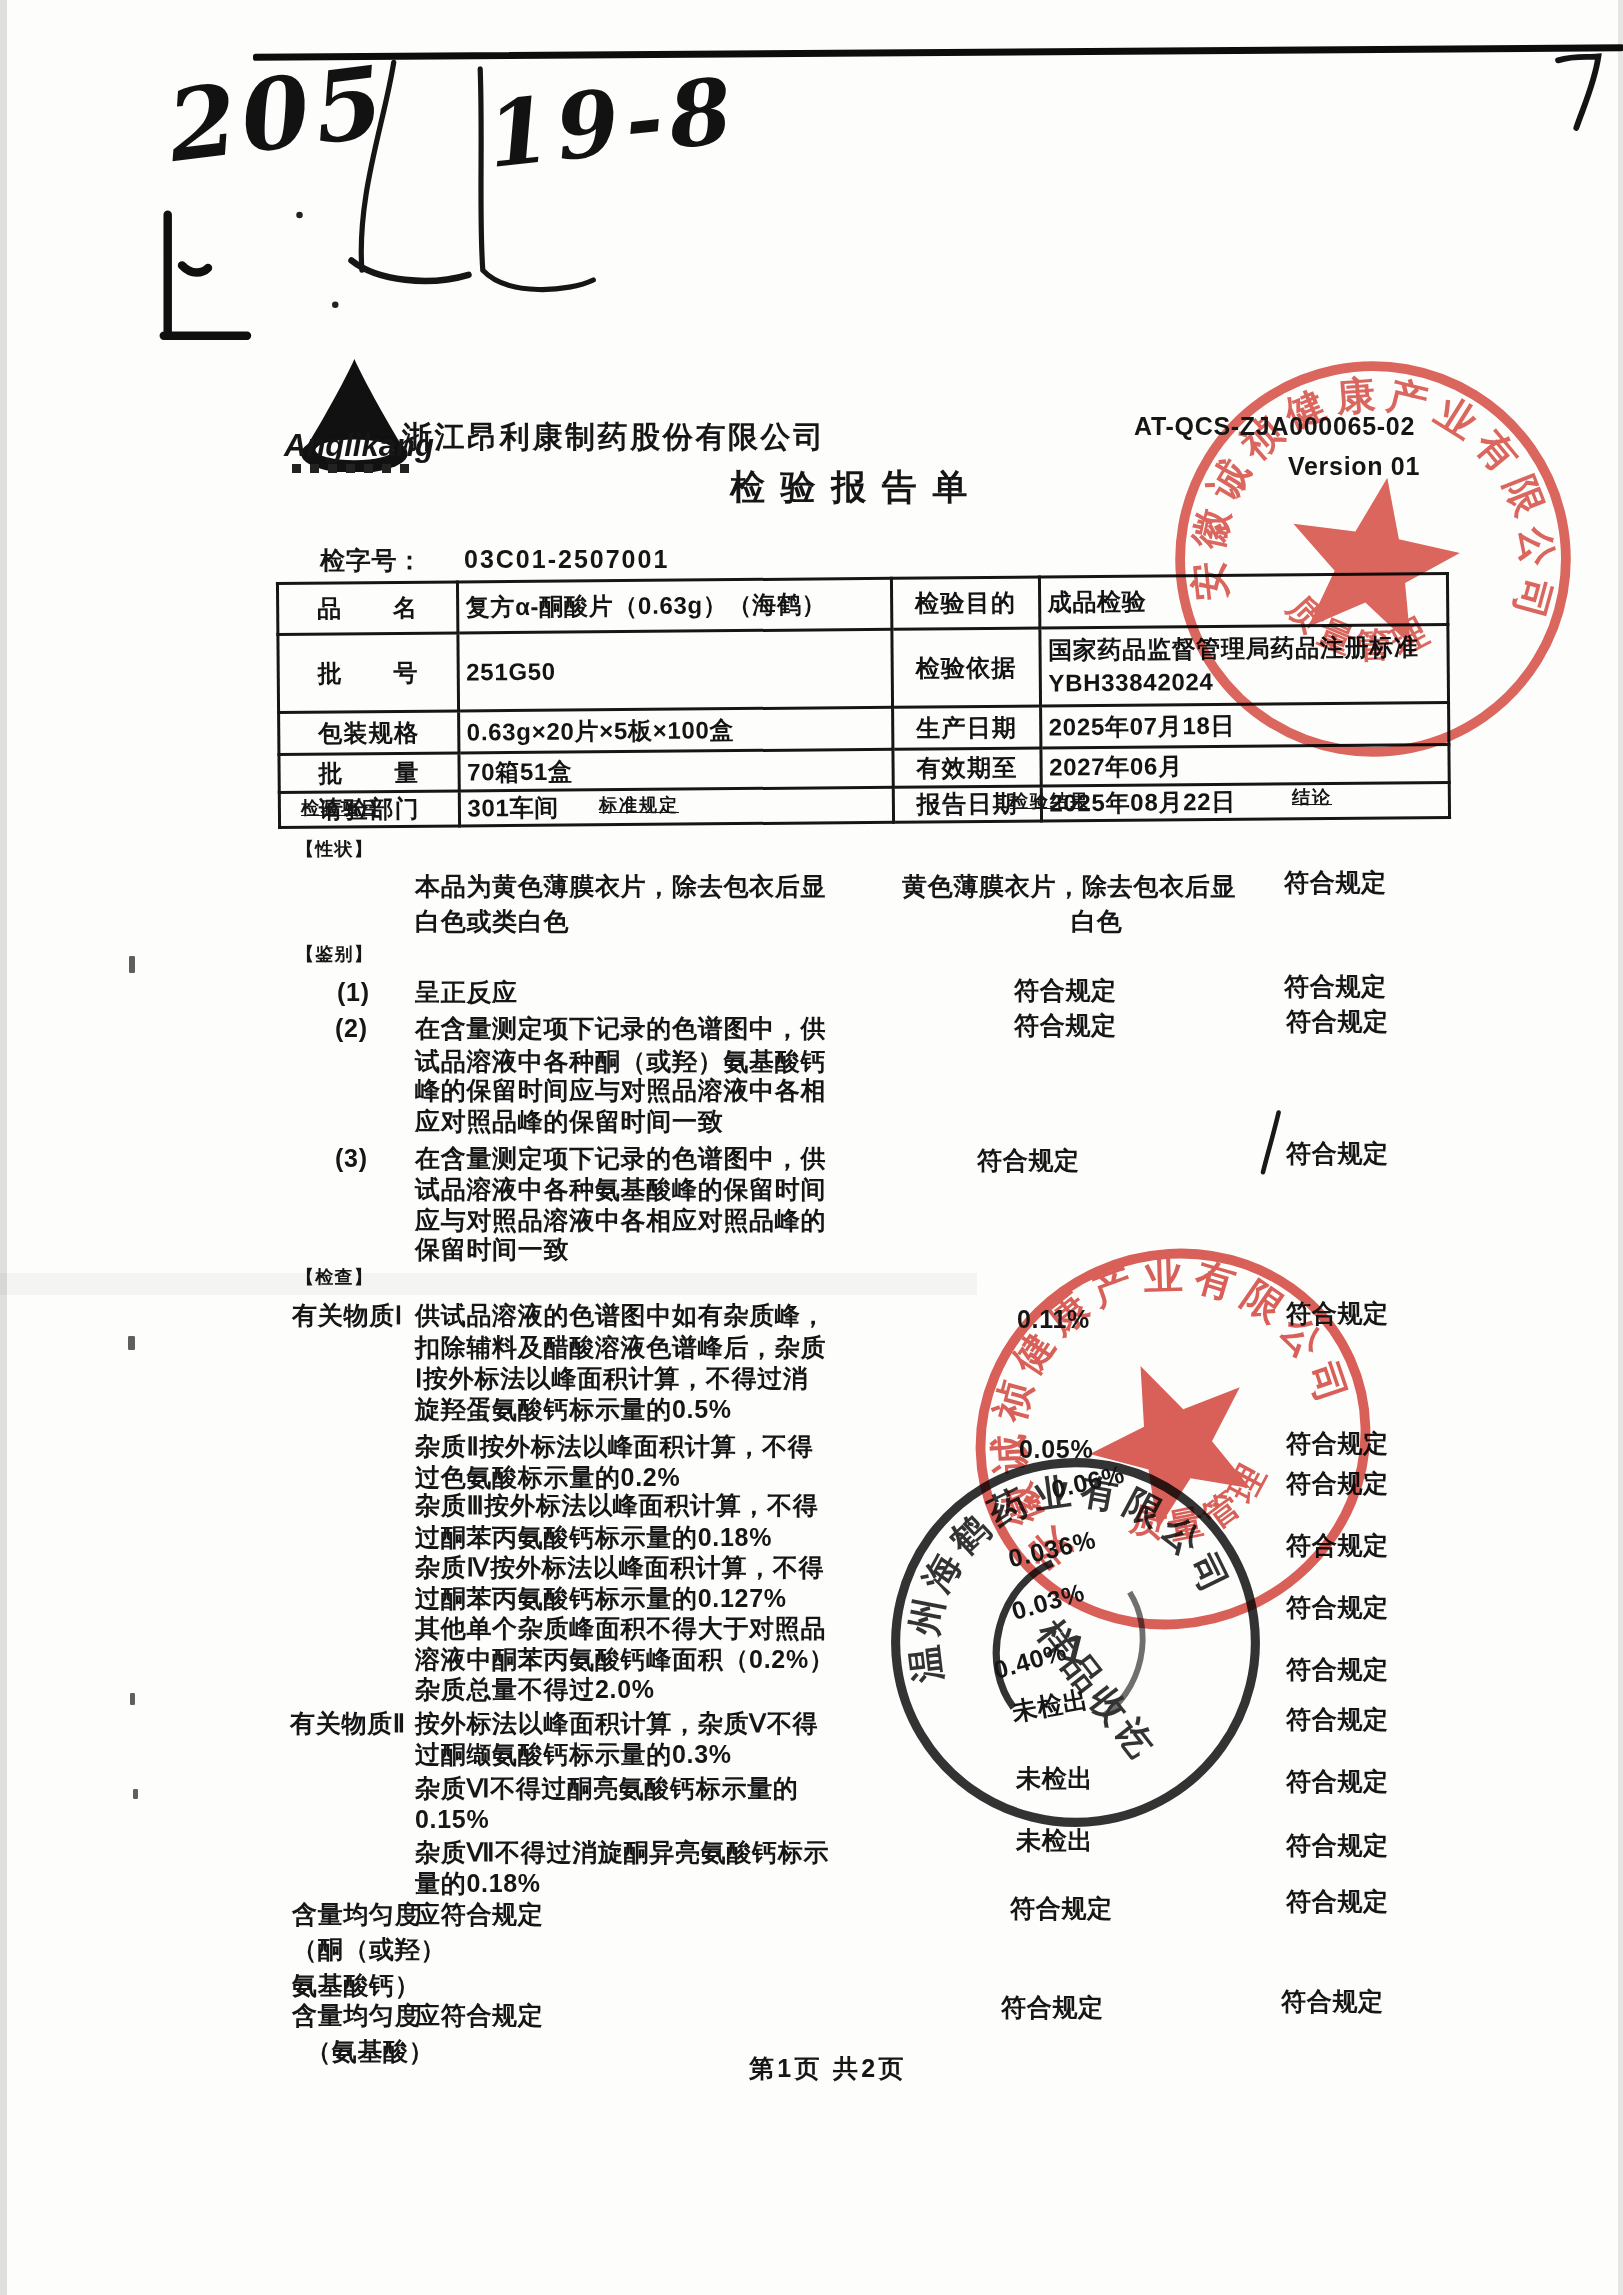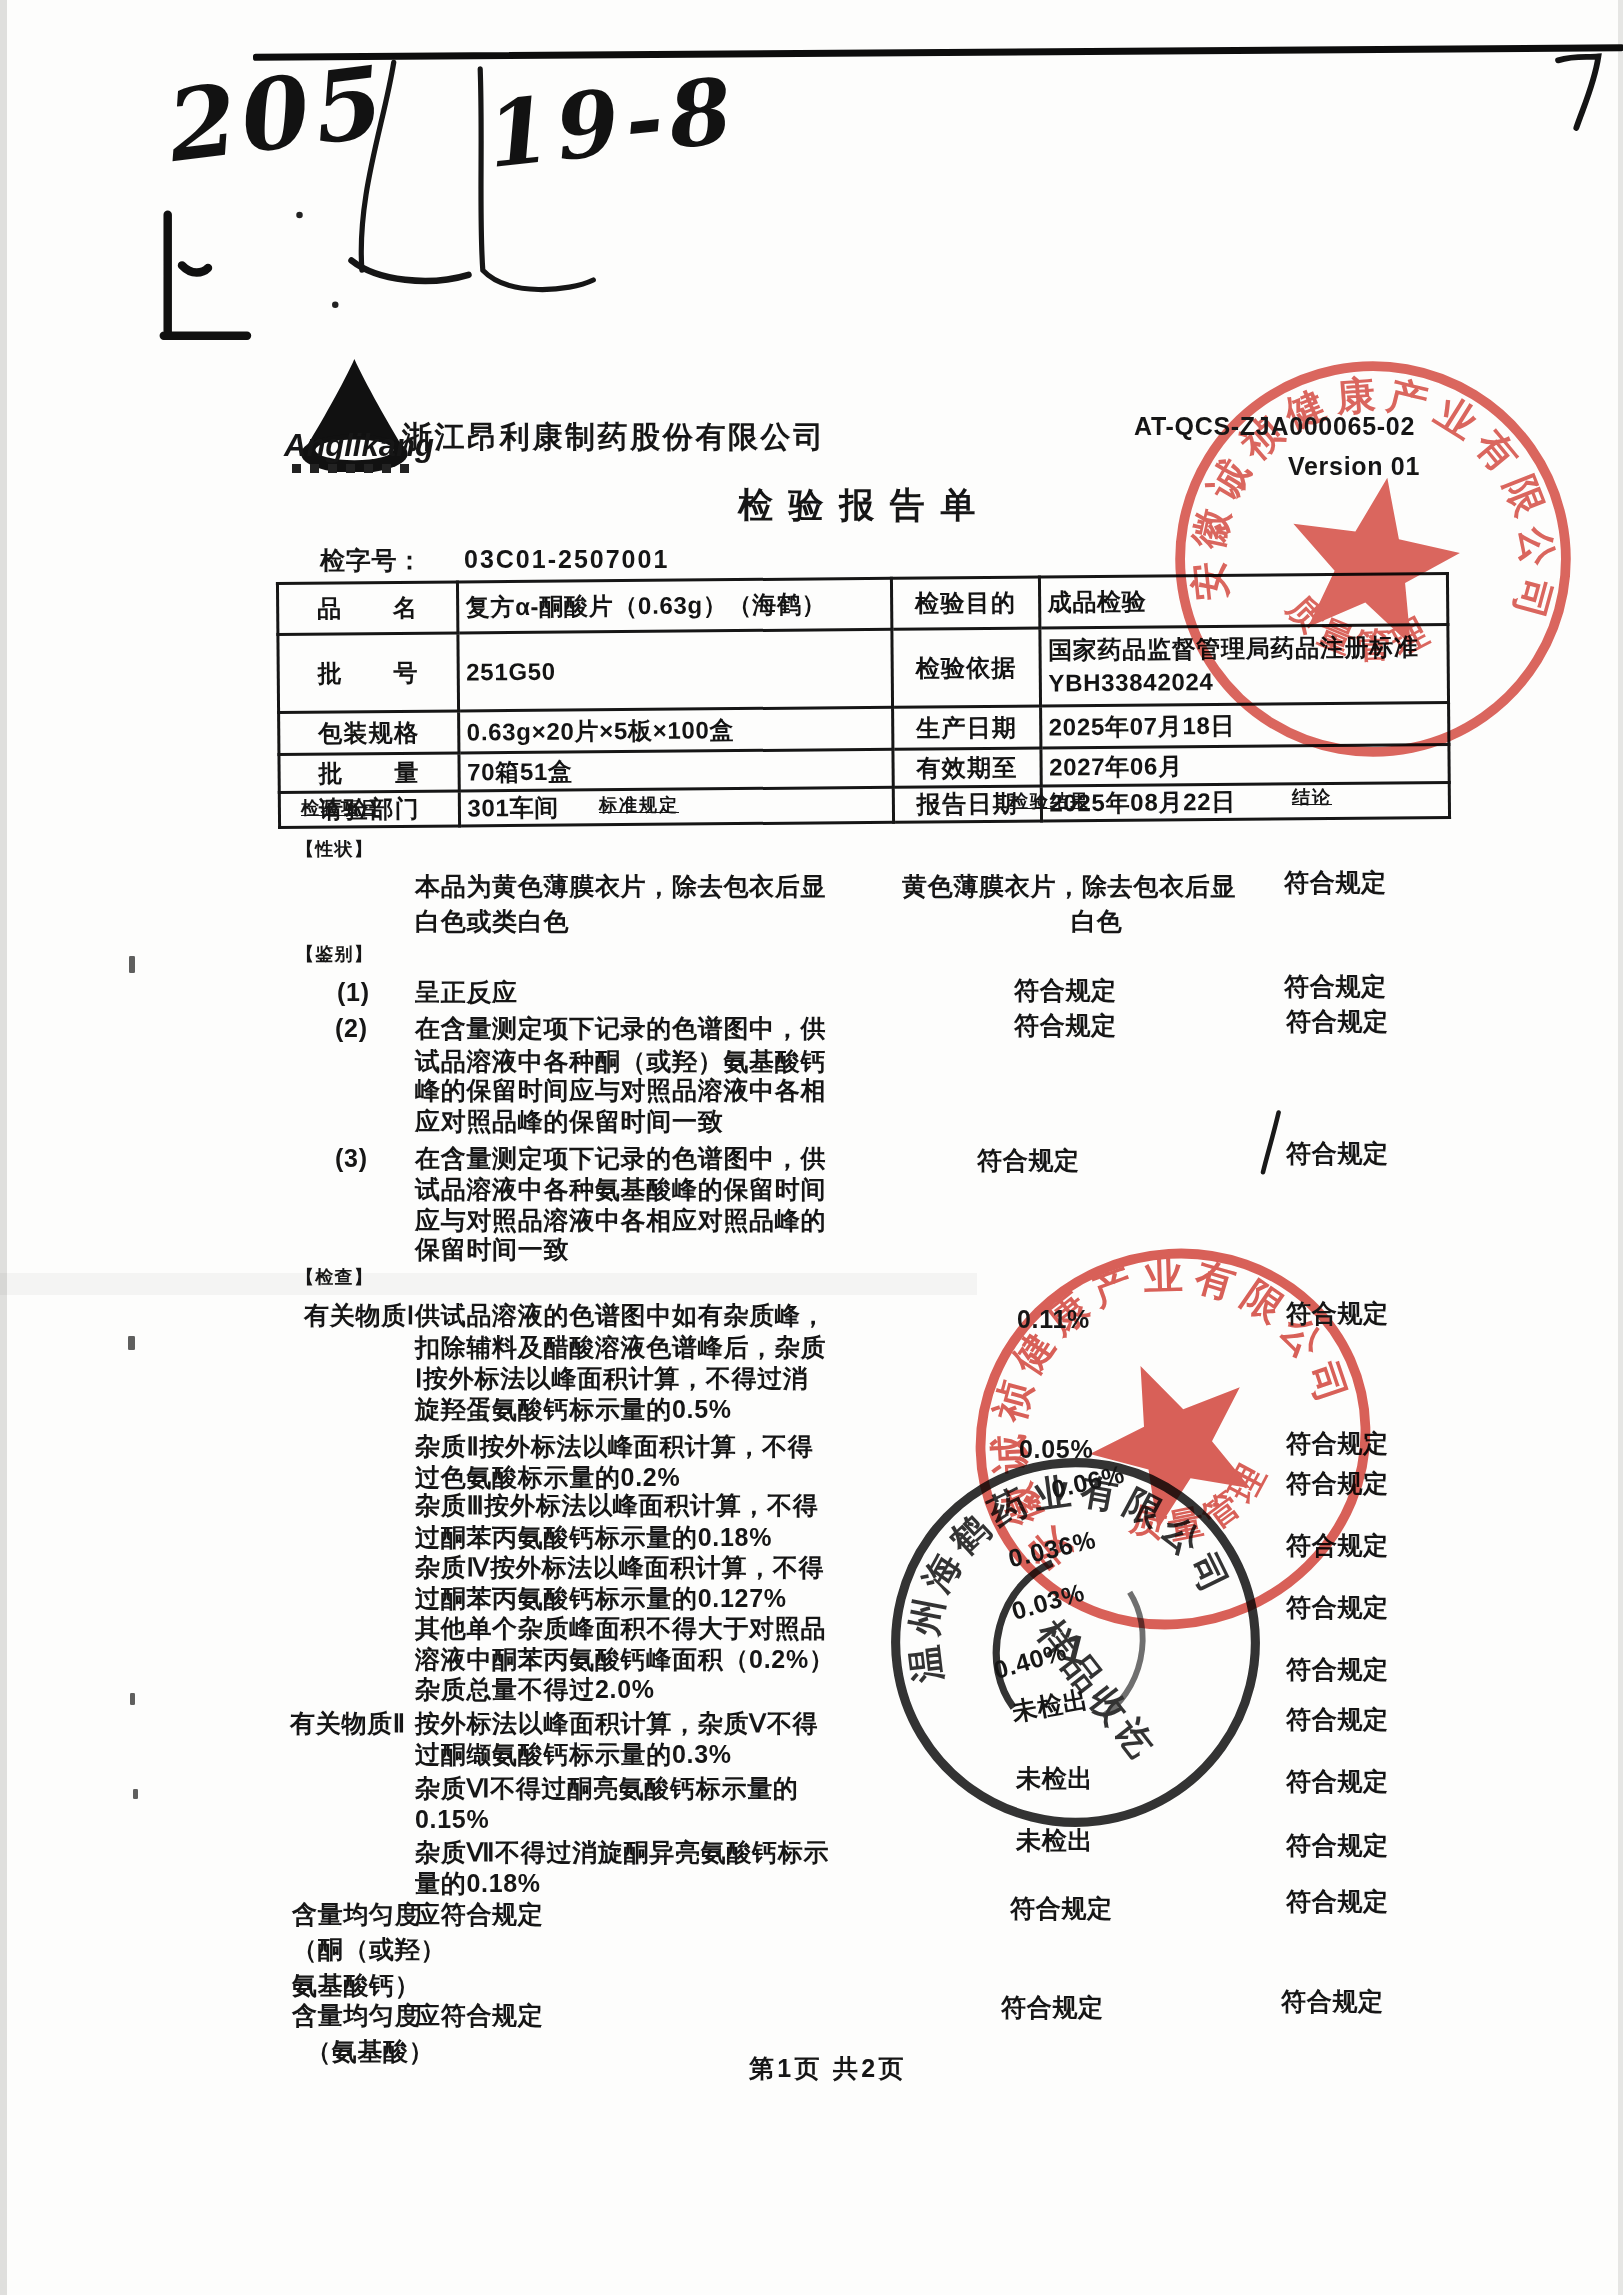--- a/index.html
+++ b/index.html
@@ -65,21 +65,21 @@
     <ellipse cx="105" cy="152" rx="82" ry="30" fill="#111"></ellipse>
     <ellipse cx="105" cy="146" rx="60" ry="16" fill="#fdfdfc"></ellipse>
   </svg>
   <div class="t" style="left:284px;top:430px;font-size:31px;font-family:Liberation Sans, sans-serif;font-style:italic;">Anglikang</div>
   <div class="ab" style="left:292px;top:464px;width:117px;height:9px;
        background:repeating-linear-gradient(90deg,#222 0 9px,transparent 9px 18px);"></div>
 
   <div class="t s46" style="left:402px;top:422px;">浙江昂利康制药股份有限公司</div>
   <div class="t s38" style="left:1134px;top:414px;z-index:4;">AT-QCS-ZJA000065-02</div>
   <div class="t s38" style="left:1288px;top:454px;z-index:4;">Version 01</div>
-  <div class="t s54" style="left:730px;top:487px;margin-left:8px;">检验报告单</div>
+  <div class="t s54" style="left:730px;top:469px;">检验报告单</div>
   <div class="t s38" style="left:320px;top:548px;">检字号：</div>
   <div class="t s38" style="left:464px;top:547px;letter-spacing:2px;">03C01-2507001</div>
 
   <table class="info">
     <colgroup>
         <col style="width:180px">
         <col style="width:434px">
         <col style="width:148px">
         <col style="width:408px">
       </colgroup>
@@ -154,21 +154,21 @@
   <div class="t s38" style="left:415px;top:1208px;">应与对照品溶液中各相应对照品峰的</div>
   <div class="t s38" style="left:415px;top:1237px;">保留时间一致</div>
   <div class="t s38" style="left:977px;top:1148px;z-index:4;">符合规定</div>
   <div class="t s38" style="left:1286px;top:1141px;">符合规定</div>
   <svg class="ab" style="left:1250px;top:1107px;z-index:5;" width="39" height="72" viewBox="0 0 60 110">
     <path d="M44,8 C36,42 26,75 20,100" stroke="#191919" stroke-width="7" fill="none" stroke-linecap="round"></path>
   </svg>
 
   <div class="t sec" style="left:296px;top:1268px;">【检查】</div>
 
-  <div class="t s38" style="left:304px;top:1303px;">有关物质Ⅰ</div>
+  <div class="t s38" style="left:292px;top:1303px;">有关物质Ⅰ</div>
   <div class="t s38" style="left:415px;top:1303px;">供试品溶液的色谱图中如有杂质峰，</div>
   <div class="t s38" style="left:415px;top:1335px;">扣除辅料及醋酸溶液色谱峰后，杂质</div>
   <div class="t s38" style="left:415px;top:1366px;text-align:right;">Ⅰ按外标法以峰面积计算，不得过消</div>
   <div class="t s38" style="left:415px;top:1397px;">旋羟蛋氨酸钙标示量的0.5%</div>
   <div class="t s38" style="left:1017px;top:1307px;z-index:4;">0.11%</div>
   <div class="t s38" style="left:1286px;top:1301px;z-index:4;">符合规定</div>
 
   <div class="t s38" style="left:415px;top:1434px;">杂质Ⅱ按外标法以峰面积计算，不得</div>
   <div class="t s38" style="left:415px;top:1465px;">过色氨酸标示量的0.2%</div>
   <div class="t s38" style="left:1019px;top:1437px;">0.05%</div>

